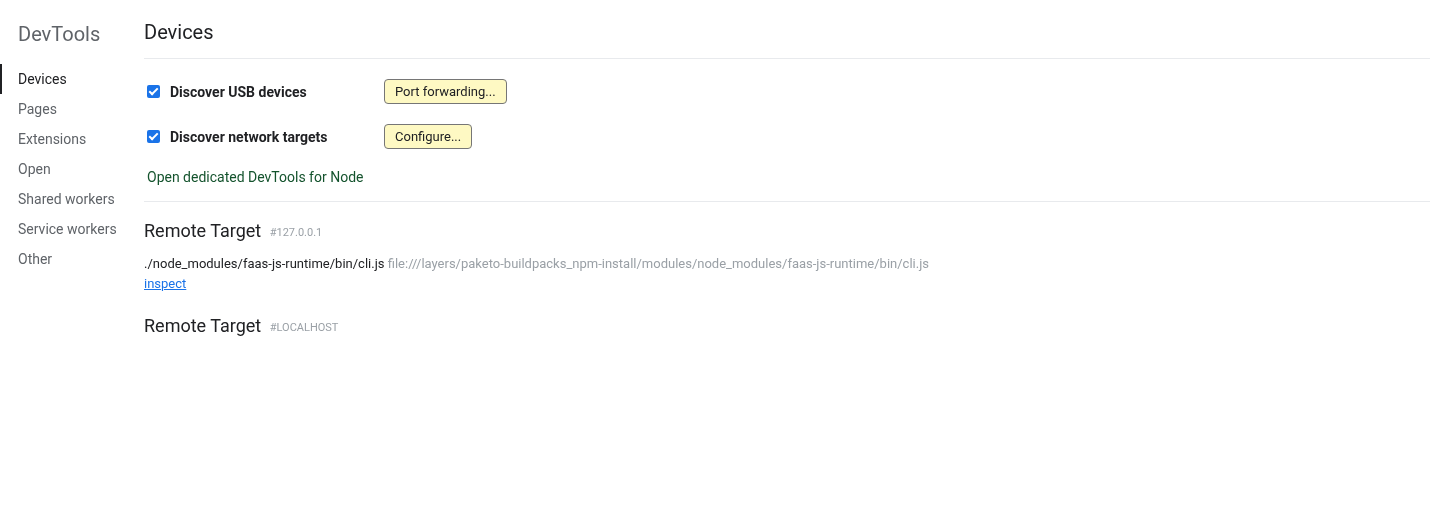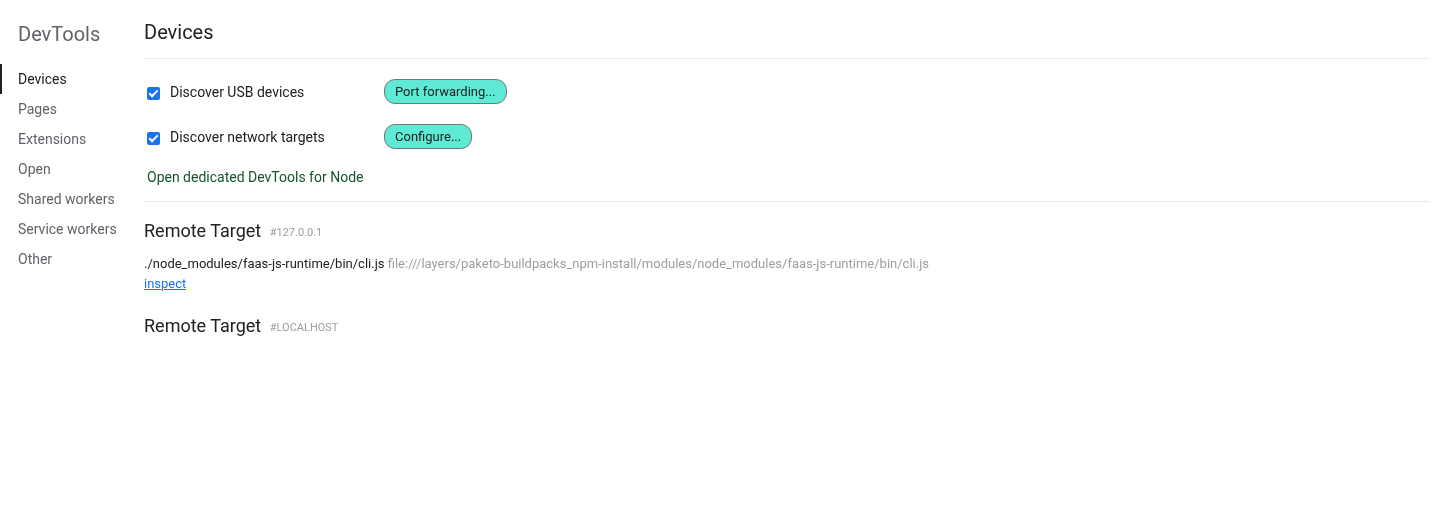--- a/index.html
+++ b/index.html
@@ -61,23 +61,24 @@
     .setting-row {
       display: flex;
       align-items: center;
       margin-bottom: 20px;
     }
     .setting-row:last-of-type {
       margin-bottom: 16px;
     }
     .checkbox-wrap {
       display: flex;
-      align-items: flex-end;
+      align-items: center;
       width: 240px;
       padding-left: 3px;
+      font-weight: bold;
     }
     .checkbox {
       width: 13px;
       height: 13px;
       background: #1a73e8;
       border-radius: 2px;
       margin-right: 10px;
       position: relative;
       cursor: pointer;
       flex-shrink: 0;
@@ -91,27 +92,27 @@
       height: 7px;
       border: solid white;
       border-width: 0 2px 2px 0;
       transform: rotate(45deg);
     }
     .checkbox-label {
       color: #202124;
       font-size: 14px;
     }
     .btn {
-      background: #5eead4;
+      background: #fef9c3;
       border: 1px solid #767676;
       padding: 4px 10px;
       font-size: 13px;
       color: #202124;
       cursor: pointer;
-      border-radius: 11px;
+      border-radius: 4px;
       font-family: inherit;
     }
     .link {
       color: #14532d;
       font-size: 14px;
       cursor: pointer;
       padding-left: 3px;
     }
     .section-title {
       font-size: 18px;

